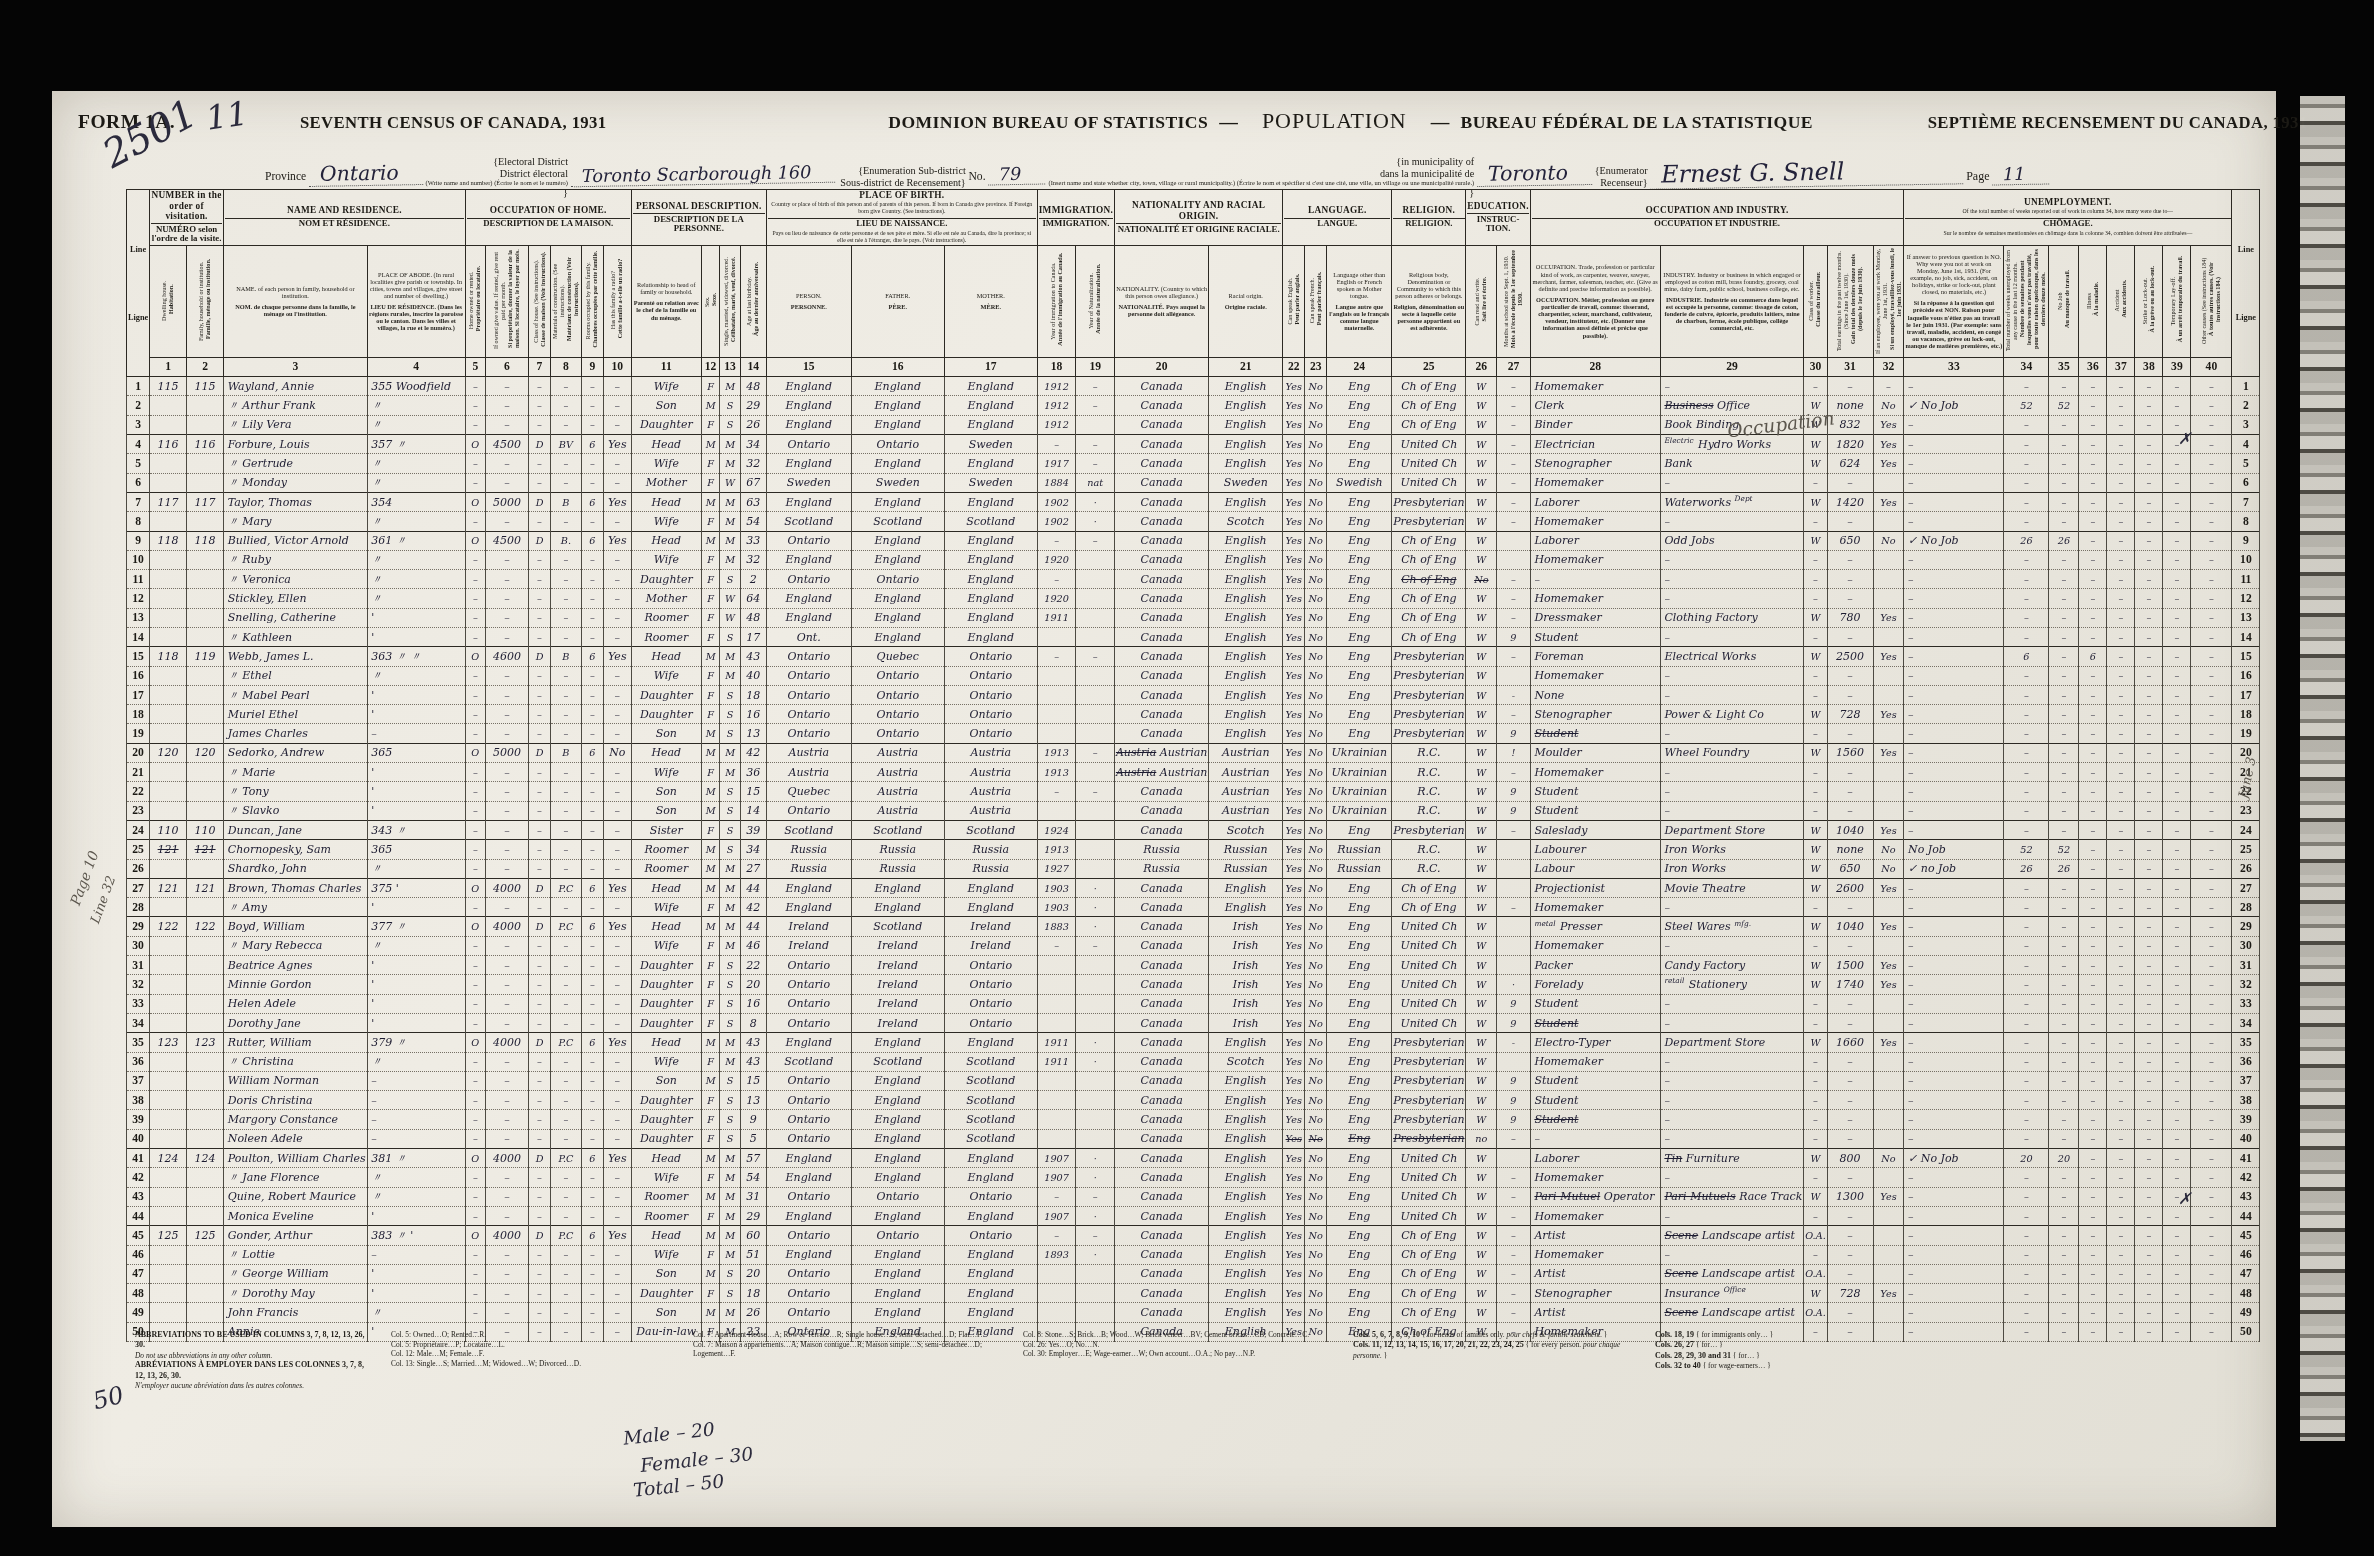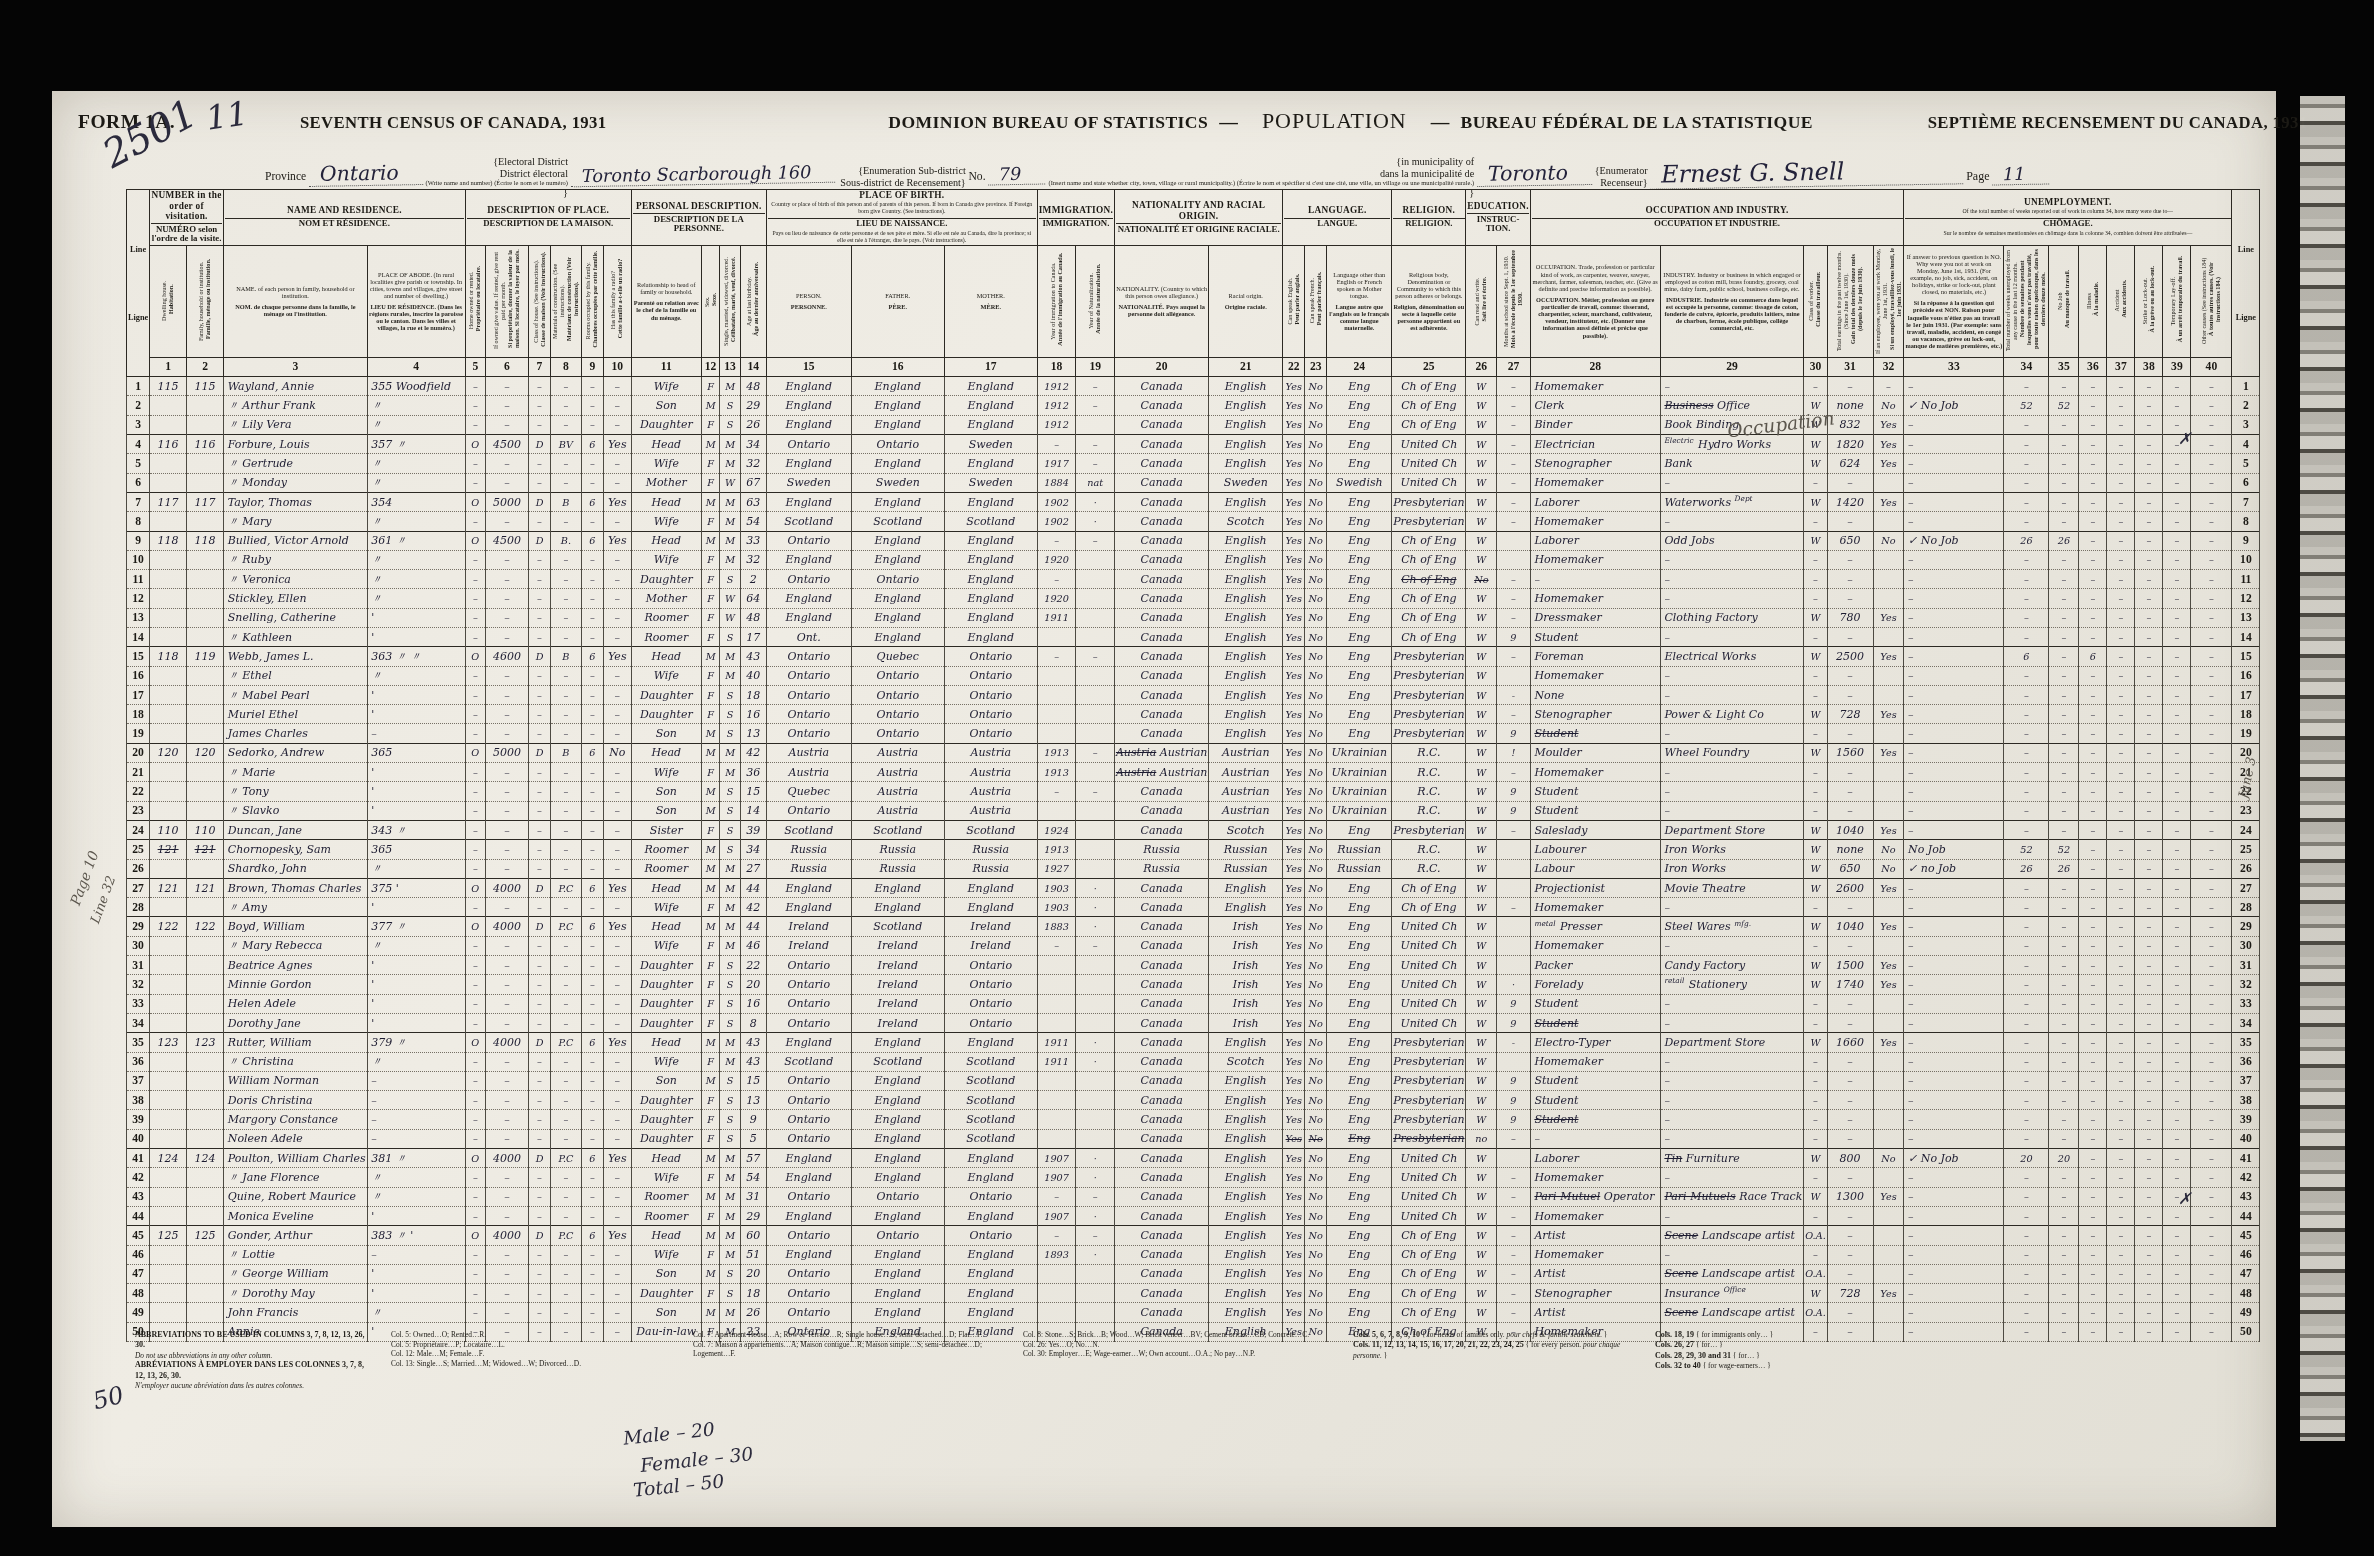--- a/index.html
+++ b/index.html
@@ -148,21 +148,21 @@
           </th>
           <th colspan="2" class="gh">
             <div class="en">NUMBER in the order of visitation.</div>
             <div class="fr">NUMÉRO selon l'ordre de la visite.</div>
           </th>
           <th colspan="2" class="gh">
             <div class="en">NAME AND RESIDENCE.</div>
             <div class="fr">NOM ET RÉSIDENCE.</div>
           </th>
           <th colspan="6" class="gh">
-            <div class="en">DESCRIPTION OF PLACE.</div>
+            <div class="en">OCCUPATION OF HOME.</div>
             <div class="fr">DESCRIPTION DE LA MAISON.</div>
           </th>
           <th colspan="4" class="gh">
             <div class="en">PERSONAL DESCRIPTION.</div>
             <div class="fr">DESCRIPTION DE LA PERSONNE.</div>
           </th>
           <th colspan="3" class="gh">
             <div class="en">PLACE OF BIRTH.</div>
             <div class="note">Country or place of birth of this person and of parents of this person. If born in Canada give province. If Foreign born give Country. (See instructions).</div>
             <div class="fr">LIEU DE NAISSANCE.</div>

